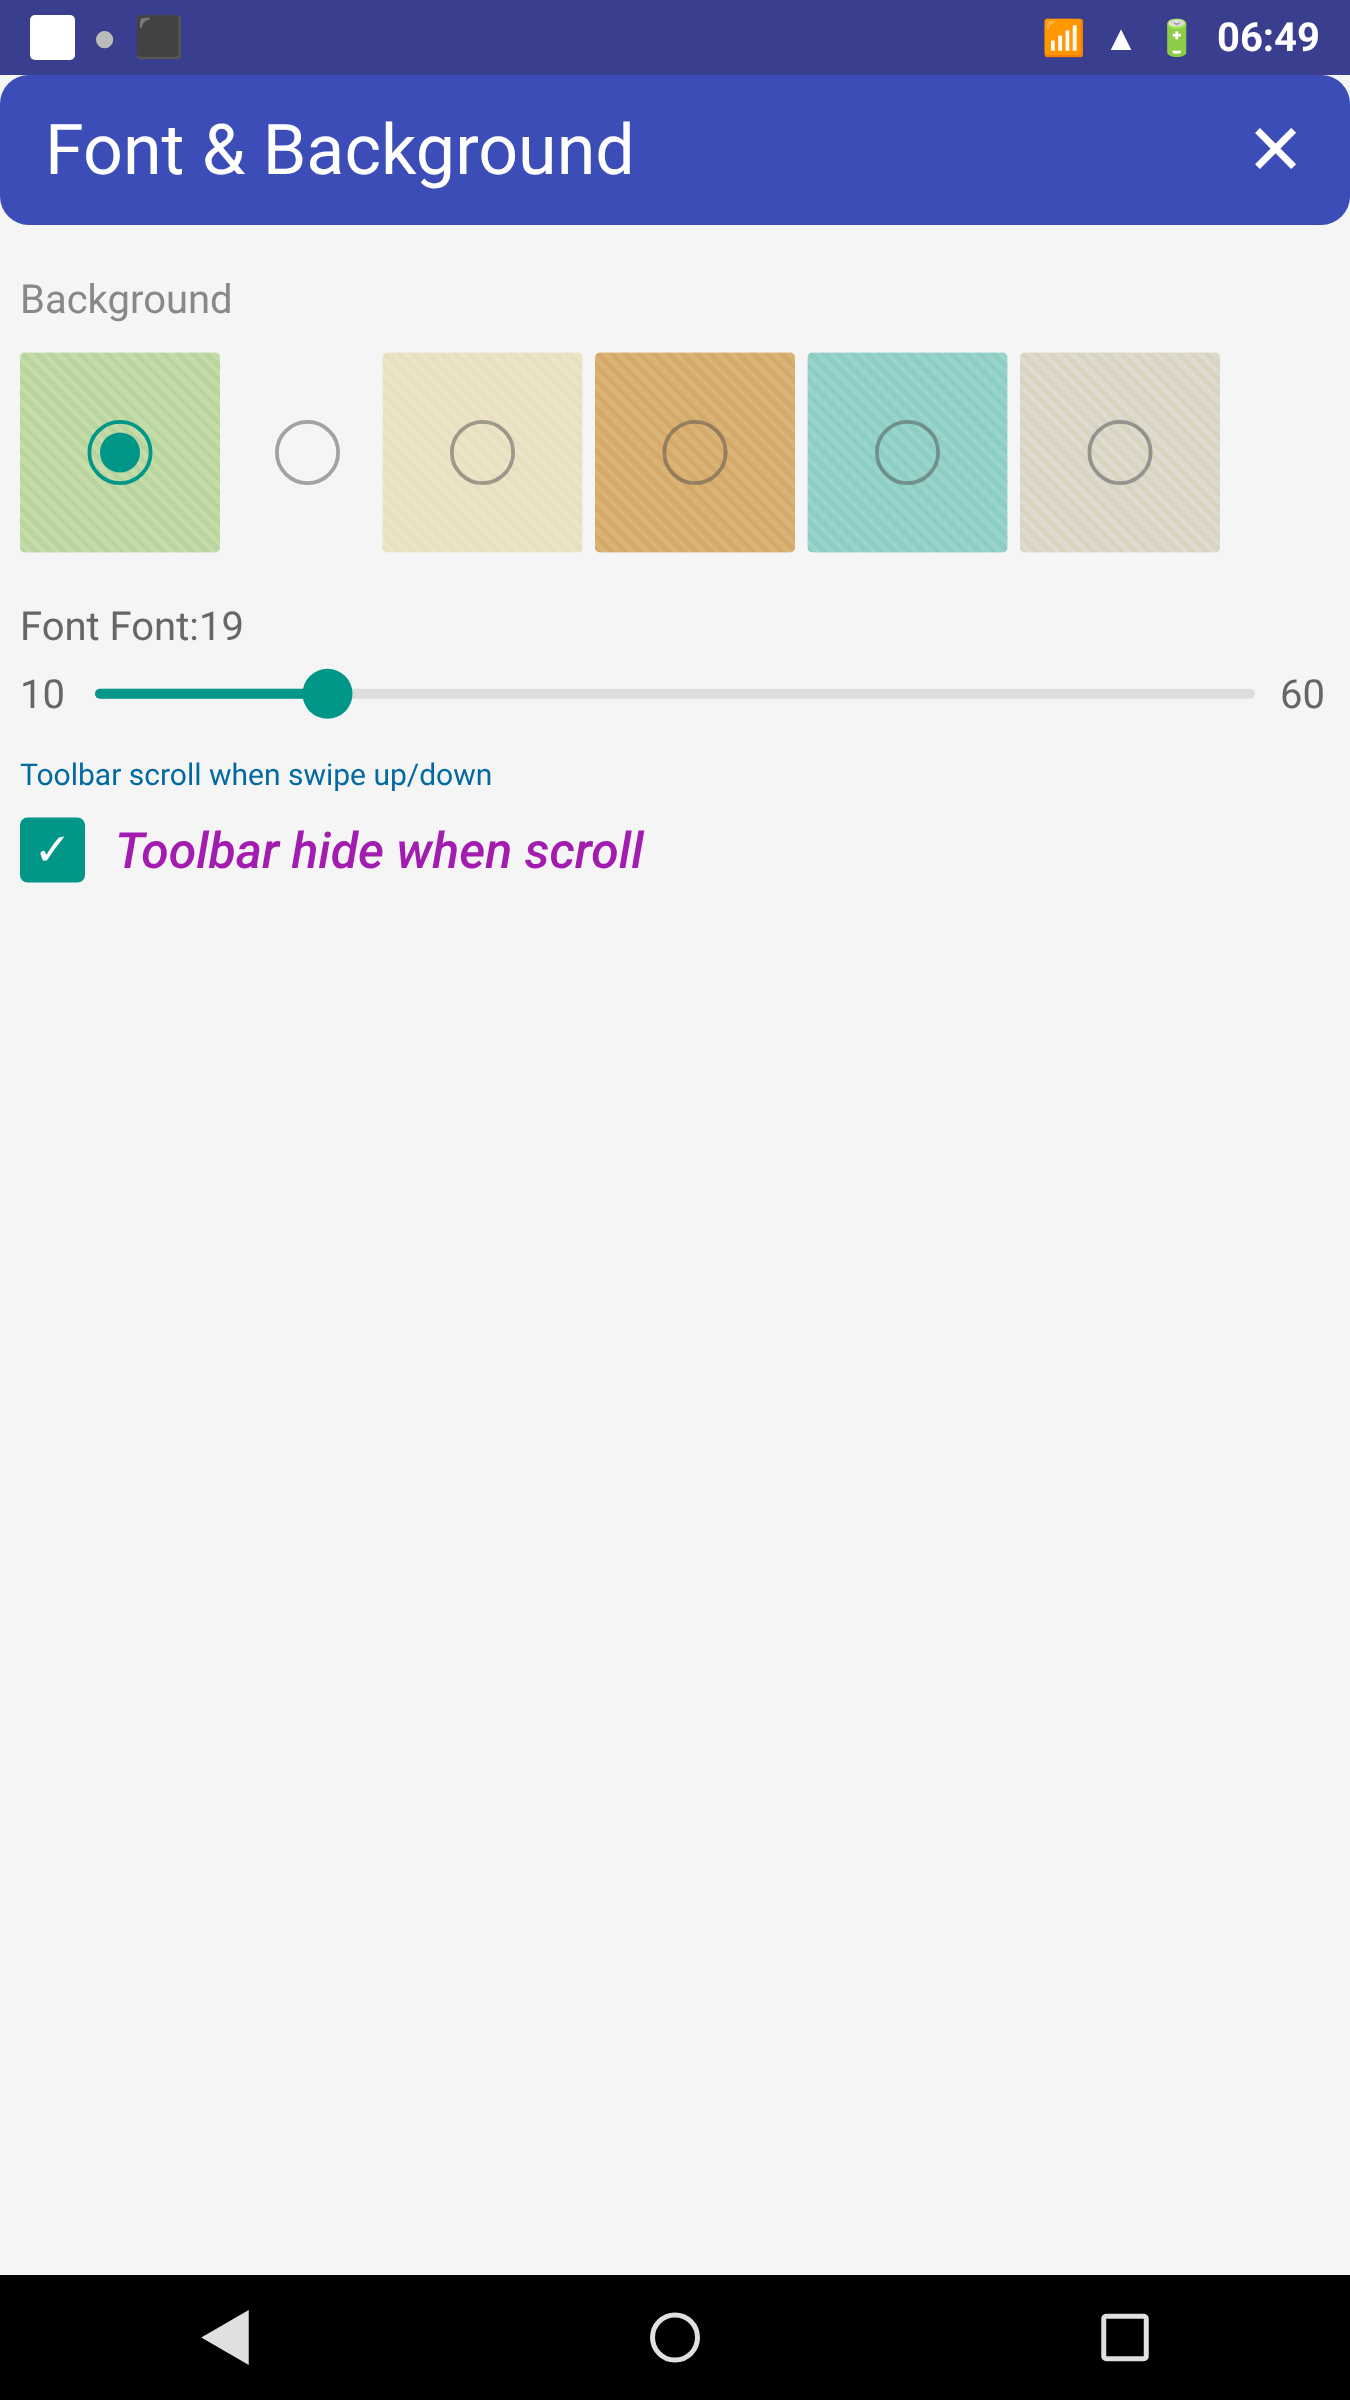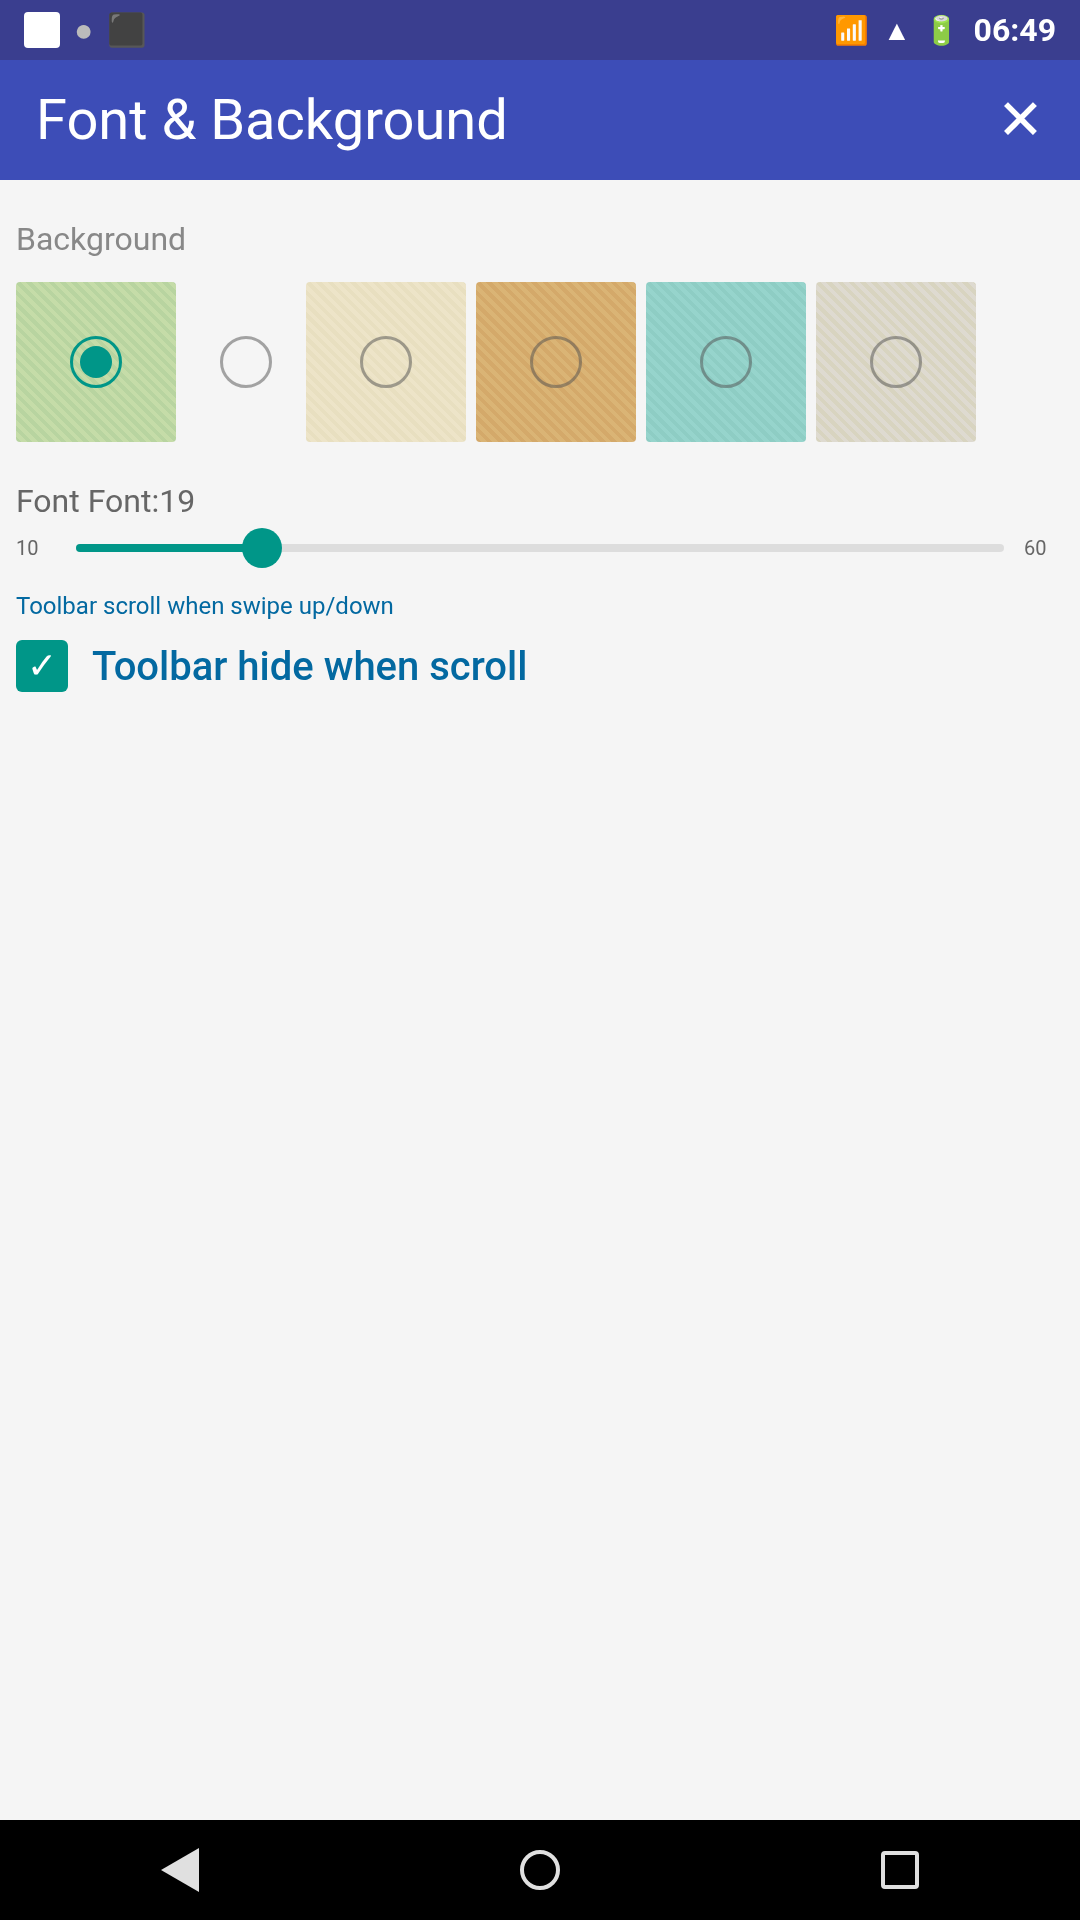--- a/index.html
+++ b/index.html
@@ -48,20 +48,21 @@
 
     
     .app-bar {
       background: #3d4db7;
       height: 120px;
       display: flex;
       align-items: center;
       justify-content: space-between;
       padding: 0 36px;
       flex-shrink: 0;
+      border-radius: 23px;
     }
     .app-bar-title {
       color: white;
       font-size: 56px;
       font-weight: 400;
     }
     .close-btn {
       color: white;
       font-size: 56px;
       cursor: pointer;
@@ -212,21 +213,21 @@
       margin-bottom: 16px;
     }
 
     .slider-row {
       display: flex;
       align-items: center;
       gap: 20px;
       margin-bottom: 32px;
     }
     .slider-min, .slider-max {
-      font-size: 20px;
+      font-size: 32px;
       color: #666;
       min-width: 40px;
     }
     .slider-track-container {
       flex: 1;
       position: relative;
       height: 8px;
     }
     .slider-track {
       width: 100%;
@@ -304,22 +305,23 @@
       cursor: pointer;
       flex-shrink: 0;
     }
     .checkbox-check {
       color: white;
       font-size: 36px;
       line-height: 1;
     }
     .checkbox-label {
       font-size: 40px;
-      color: #0369a1;
+      color: #a21caf;
       font-weight: 500;
+      font-style: italic;
     }
 
     
     .nav-bar {
       background: #000;
       height: 100px;
       display: flex;
       align-items: center;
       justify-content: space-around;
       flex-shrink: 0;

